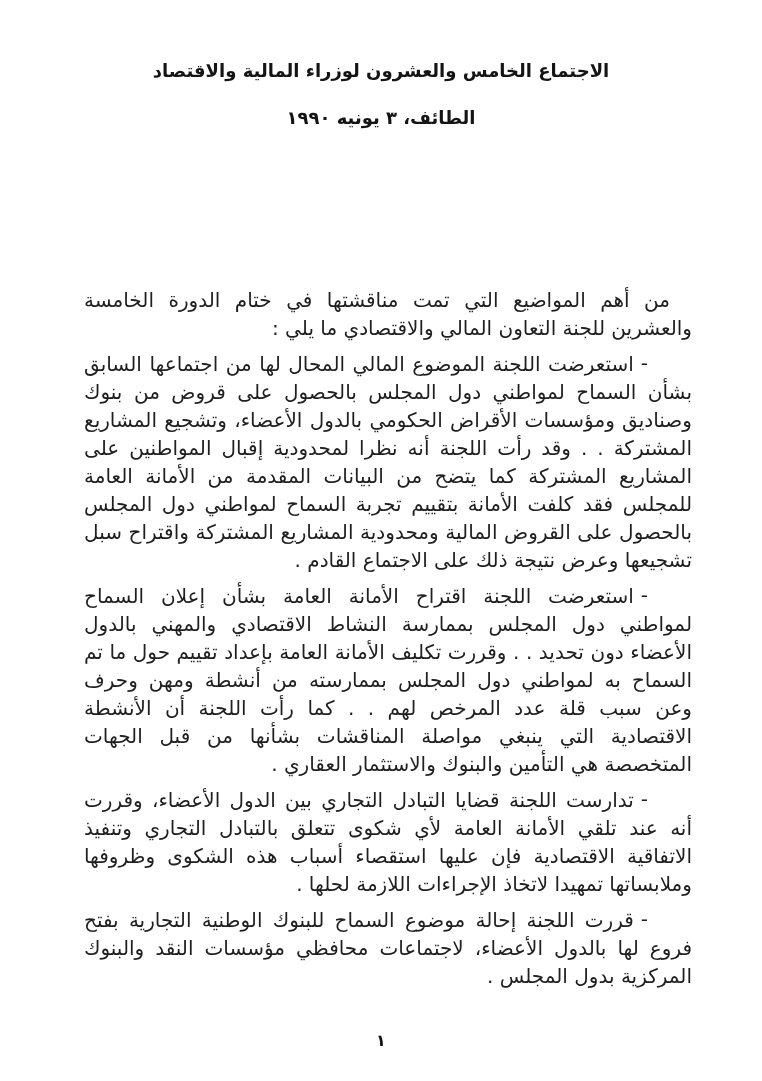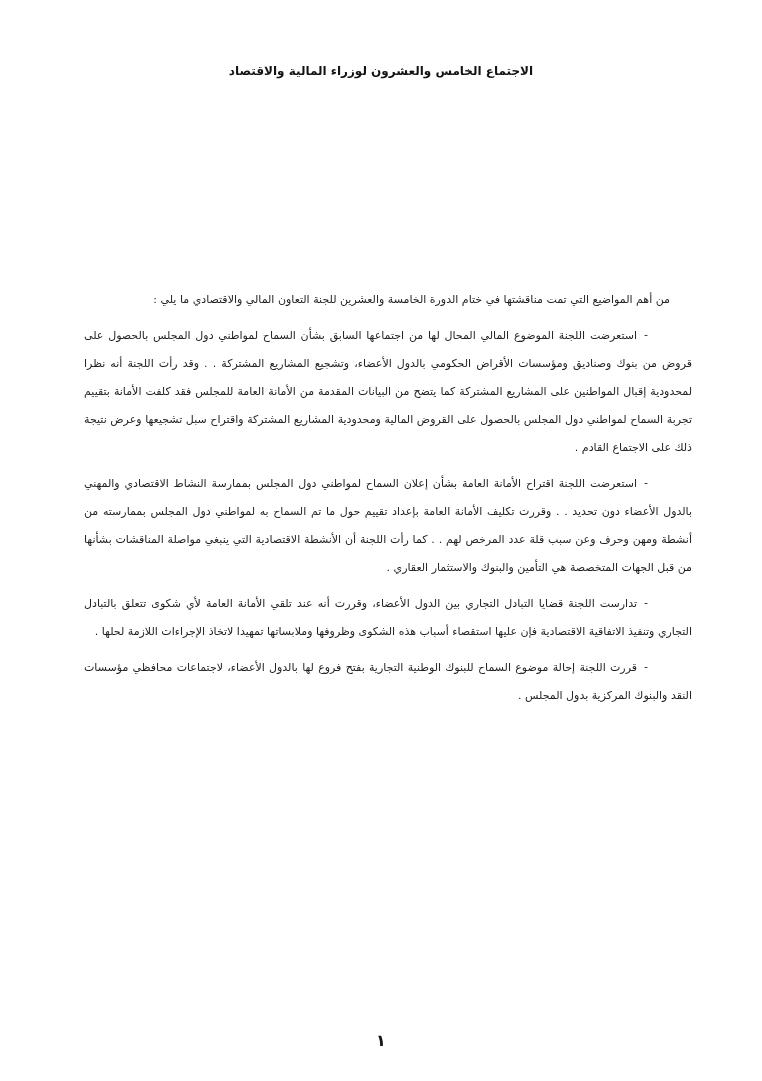--- a/index.html
+++ b/index.html
@@ -18,35 +18,35 @@
     direction: rtl;
   }
   .titles {
     position: absolute;
     top: 62px;
     left: 0;
     right: 0;
     text-align: center;
   }
   .title-line {
-    font-size: 12px;
+    font-size: 18px;
     font-weight: bold;
     color: #141414;
     line-height: 18px;
     margin: 0 0 29px 0;
     letter-spacing: 0.3px;
   }
   .content {
     position: absolute;
     top: 286px;
     right: 70px;
     left: 84px;
     direction: rtl;
     text-align: justify;
-    font-size: 11px;
+    font-size: 20px;
     line-height: 28px;
     color: #1f1f1f;
   }
   .content p {
     margin: 0 0 8px 0;
     text-indent: 22px;
   }
   .item .dash {
     display: inline-block;
     margin-left: 7px;
@@ -63,20 +63,21 @@
     color: #141414;
   }
 </style>
 </head>
 <body>
 
 <div class="page">
 
   <div class="titles">
     <p class="title-line">الاجتماع الخامس والعشرون لوزراء المالية والاقتصاد</p>
+    <p class="title-line">الطائف، ٣ يونيه ١٩٩٠</p>
   </div>
 
   <div class="content">
     <p>من أهم المواضيع التي تمت مناقشتها في ختام الدورة الخامسة والعشرين للجنة التعاون المالي والاقتصادي ما يلي :</p>
 
     <p class="item">
       <span class="dash">-</span><span>استعرضت اللجنة الموضوع المالي المحال لها من اجتماعها السابق بشأن السماح لمواطني دول المجلس بالحصول على قروض من بنوك وصناديق ومؤسسات الأقراض الحكومي بالدول الأعضاء، وتشجيع المشاريع المشتركة . . وقد رأت اللجنة أنه نظرا لمحدودية إقبال المواطنين على المشاريع المشتركة كما يتضح من البيانات المقدمة من الأمانة العامة للمجلس فقد كلفت الأمانة بتقييم تجربة السماح لمواطني دول المجلس بالحصول على القروض المالية ومحدودية المشاريع المشتركة واقتراح سبل تشجيعها وعرض نتيجة ذلك على الاجتماع القادم .</span>
     </p>
 
     <p class="item">

